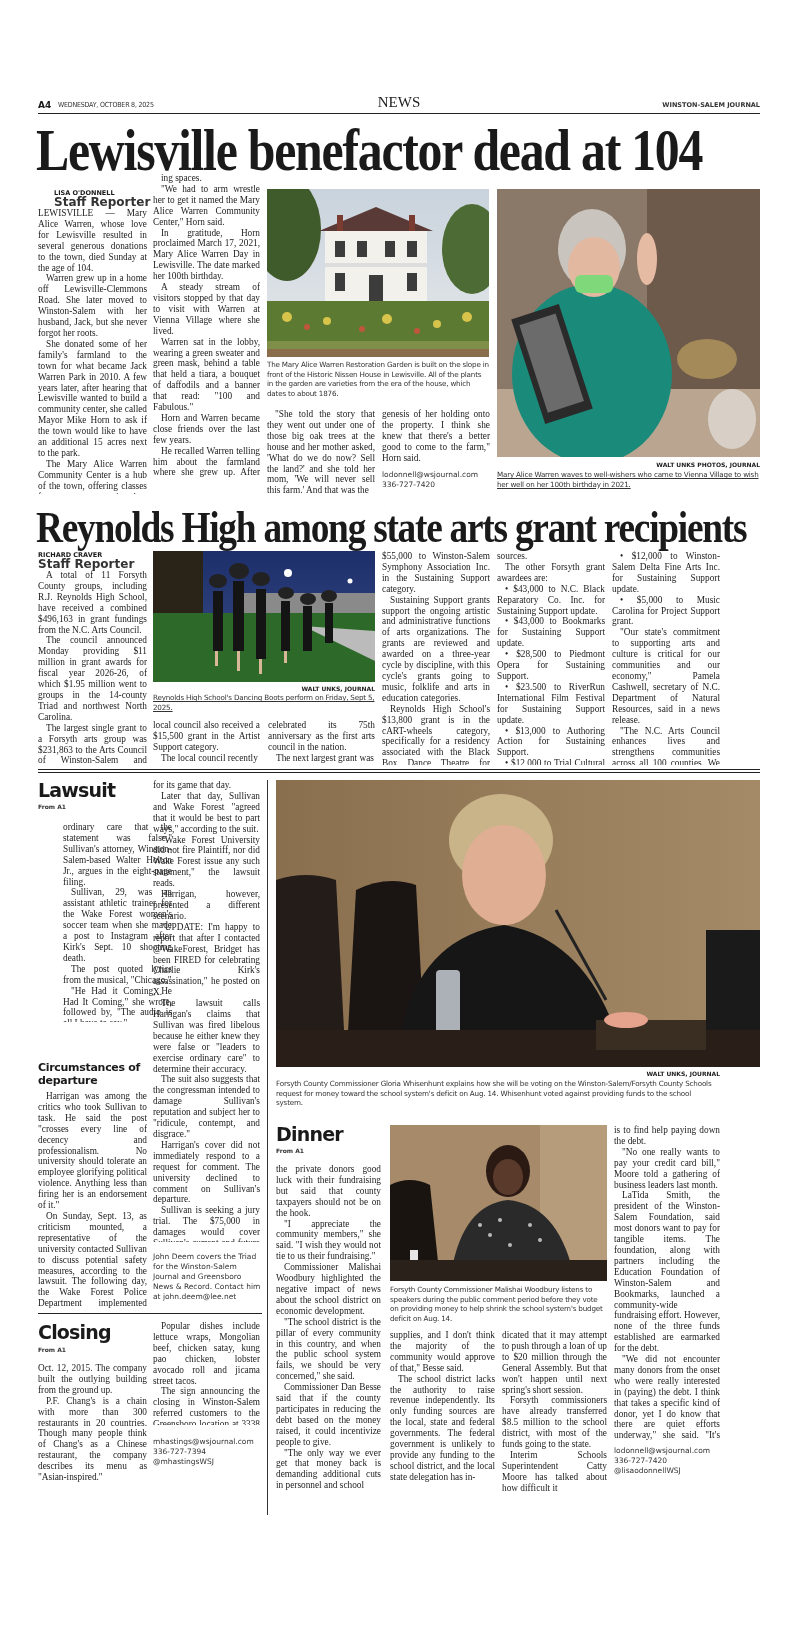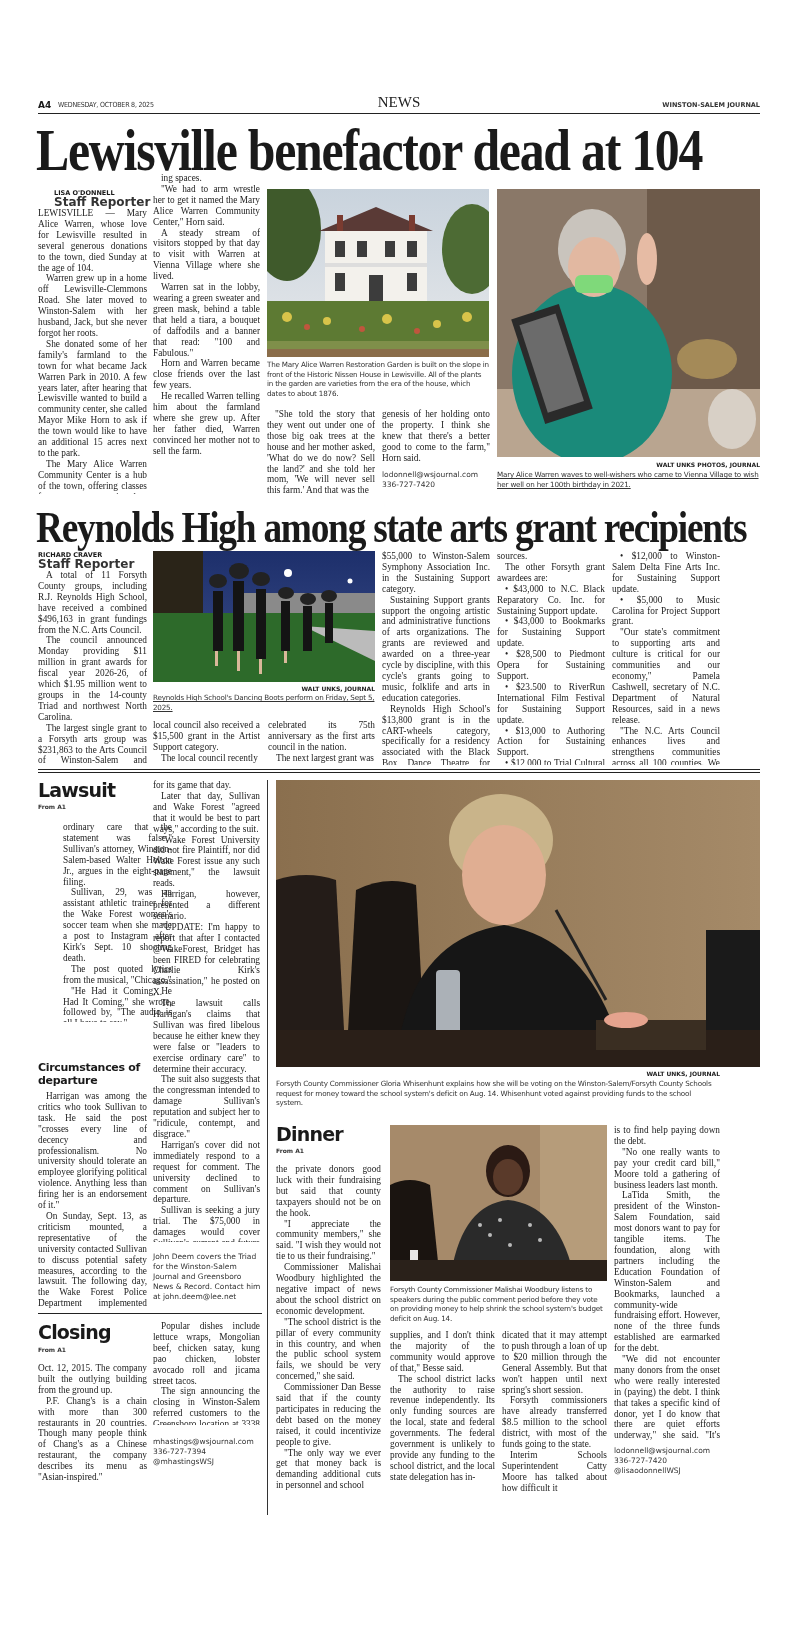--- a/index.html
+++ b/index.html
@@ -47,20 +47,21 @@
 </div>
 <div class="abs col" id="s1c1" style="top:208px;left:38px;width:109px;height:286px;overflow:hidden;">
     <p class="ni">LEWISVILLE — Mary Alice Warren, whose love for Lewisville resulted in several generous donations to the town, died Sunday at the age of 104.</p>
     <p>Warren grew up in a home off Lewisville-Clemmons Road. She later moved to Winston-Salem with her husband, Jack, but she never forgot her roots.</p>
     <p>She donated some of her family's farmland to the town for what became Jack Warren Park in 2010. A few years later, after hearing that Lewisville wanted to build a community center, she called Mayor Mike Horn to ask if the town would like to have an additional 15 acres next to the park.</p>
     <p>The Mary Alice Warren Community Center is a hub of the town, offering classes from yoga to jewelry-making, as well as meet-</p>
   </div>
 <div class="abs col" id="s1c2" style="top:173px;left:153px;width:107px;height:305px;overflow:hidden;">
     <p>ing spaces.</p>
     <p>"We had to arm wrestle her to get it named the Mary Alice Warren Community Center," Horn said.</p>
+    <p>In gratitude, Horn proclaimed March 17, 2021, Mary Alice Warren Day in Lewisville. The date marked her 100th birthday.</p>
     <p>A steady stream of visitors stopped by that day to visit with Warren at Vienna Village where she lived.</p>
     <p>Warren sat in the lobby, wearing a green sweater and green mask, behind a table that held a tiara, a bouquet of daffodils and a banner that read: "100 and Fabulous."</p>
     <p>Horn and Warren became close friends over the last few years.</p>
     <p>He recalled Warren telling him about the farmland where she grew up. After her father died, Warren convinced her mother not to sell the farm.</p>
   </div>
 
 <div class="abs photo" style="top:189px;left:267px;width:222px;height:168px;">
   <svg width="222" height="168" viewBox="0 0 222 168">
     <defs>
       <linearGradient id="sky1" x1="0" y1="0" x2="0" y2="1">

